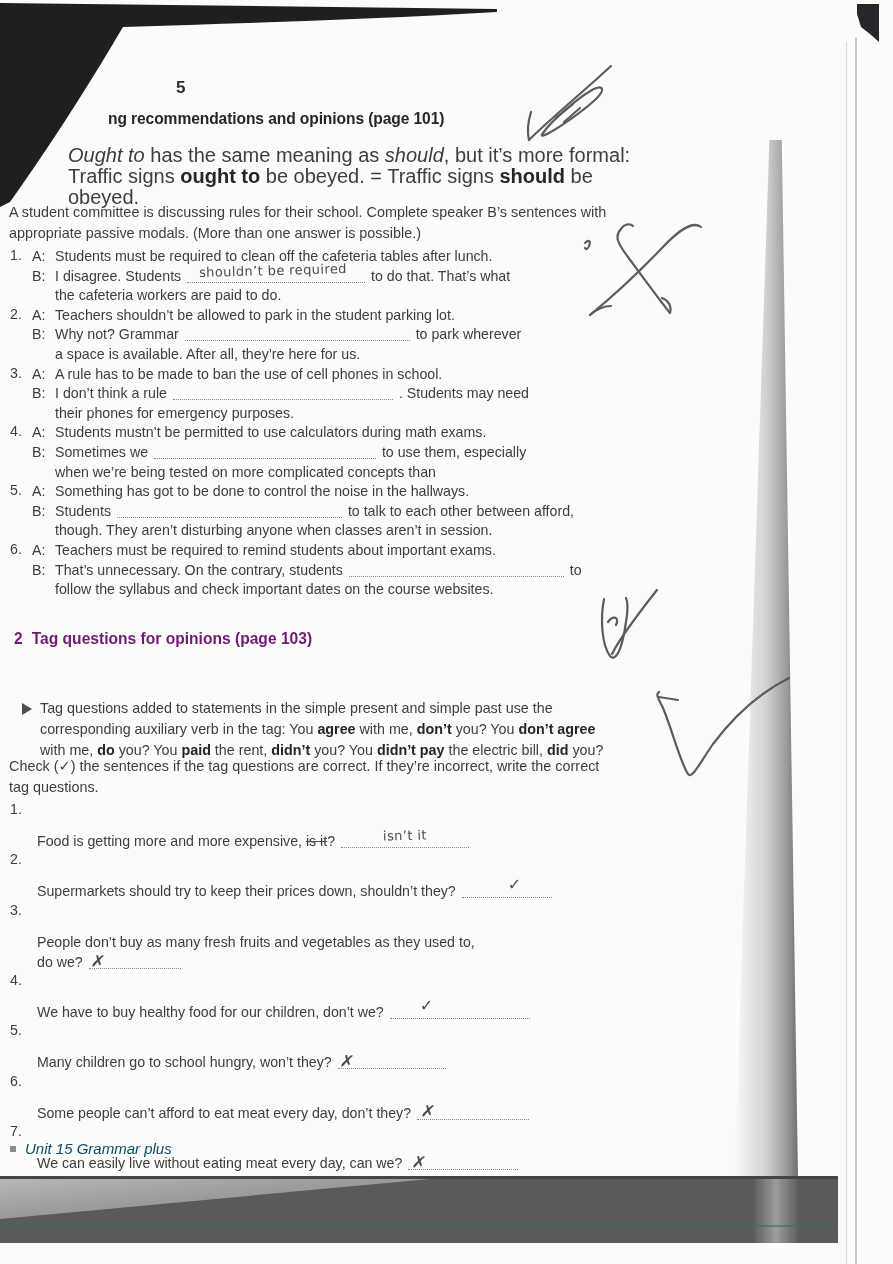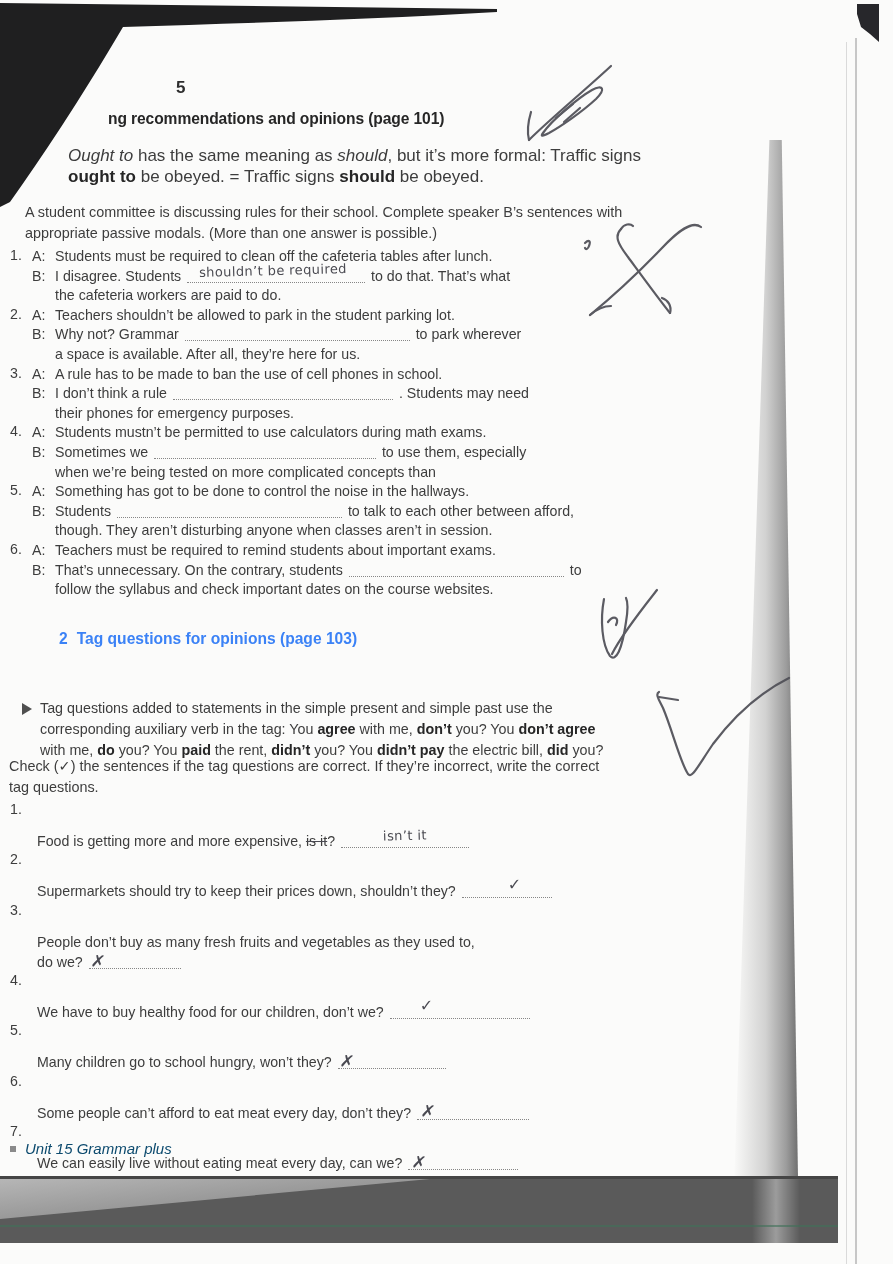--- a/index.html
+++ b/index.html
@@ -5,25 +5,25 @@
   html,body{margin:0;padding:0;background:#e8e8e8;}
   .page{position:relative;width:893px;height:1264px;background:#fbfbfa;overflow:hidden;
         font-family:"Liberation Sans",sans-serif;color:#3d3d3d;}
   .abs{position:absolute;}
   .b{font-weight:bold;color:#262626;}
   .i{font-style:italic;}
   .st{text-decoration:line-through;text-decoration-color:#4a4a52;}
   
   #unit-number{left:176px;top:78px;font-size:17px;font-weight:bold;color:#2e2e2e;z-index:10;}
   #h1{left:108px;top:110px;font-size:15.6px;font-weight:bold;color:#262626;z-index:10;letter-spacing:-.1px;}
-  #note1{left:68px;top:145px;width:578px;font-size:17px;line-height:21px;z-index:10;}
-  #instr1{left:9px;top:202px;width:614px;font-size:14.4px;line-height:20.5px;z-index:10;margin-left:16px;}
+  #note1{left:68px;top:145px;width:578px;font-size:20px;line-height:21px;z-index:10;}
+  #instr1{left:9px;top:202px;width:614px;font-size:14.4px;line-height:20.5px;z-index:10;}
   #ex1{left:10px;top:247px;width:650px;font-size:14.2px;z-index:10;}
   #ex1 .lines{line-height:19.6px;}
-  #h2{left:14px;top:630px;font-size:15.6px;font-weight:bold;color:#3b82f6;z-index:10;margin-left:45px;}
+  #h2{left:14px;top:630px;font-size:15.6px;font-weight:bold;color:#701a75;z-index:10;}
   #h2 .secnum{margin-right:9px;}
   #note2{left:22px;top:664px;width:592px;padding-left:18px;box-sizing:border-box;
          font-size:14.3px;line-height:21px;z-index:10;margin-top:34px;}
   #note2 .tri{position:absolute;left:0;top:5px;width:0;height:0;border-left:10px solid #4f4f4f;
         border-top:6px solid transparent;border-bottom:6px solid transparent;}
   #instr2{left:9px;top:756px;width:610px;font-size:14.4px;line-height:20.5px;z-index:10;}
   #ex2{left:10px;top:801px;width:640px;font-size:14.2px;z-index:10;}
   #ex2 .lines{line-height:20.3px;margin-top:30px;}
   #footer{left:10px;top:1140px;font-size:15px;font-style:italic;color:#0c4a6e;z-index:10;}
   #footer .sq{display:inline-block;width:6px;height:6px;background:#8a8a8a;margin-right:9px;

